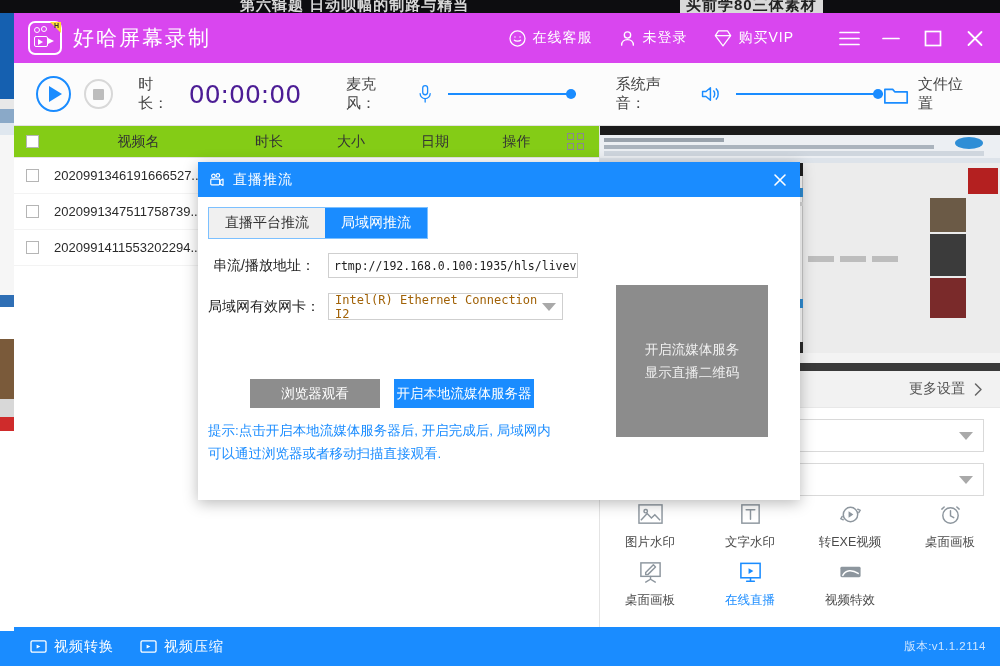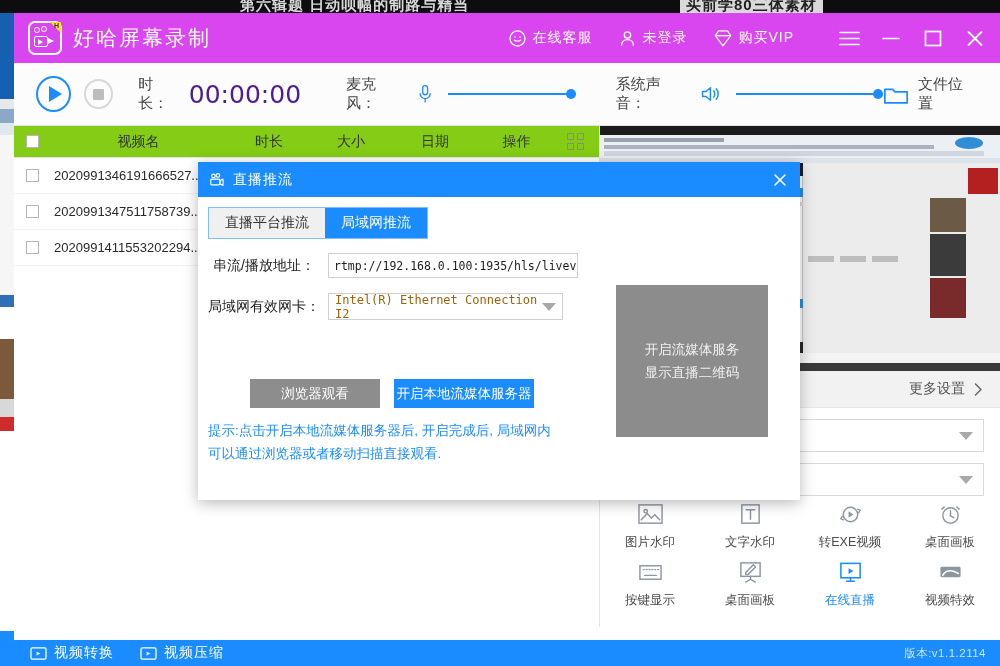--- a/index.html
+++ b/index.html
@@ -190,21 +190,21 @@
     padding-top:10px;
   }
   .tool-item {
     display:flex; flex-direction:column; align-items:center; cursor:pointer; padding-top:1px;
   }
   .tool-item .ti-label { font-size:12.5px; color:#4a4a4a; margin-top:7px; }
   .tool-item.active .ti-label { color:#1a8cff; }
 
   
   #bottom-bar {
-    position:absolute; left:0; bottom:0; width:986px; height:26px; background:#1a8cff;
+    position:absolute; left:0; bottom:0; width:986px; height:39px; background:#1a8cff;
     display:flex; align-items:center;
   }
   .bb-item { display:flex; align-items:center; color:#fff; font-size:14px; cursor:pointer; }
   #bb-convert { margin-left:16px; }
   #bb-compress { margin-left:26px; }
   .bb-item .bb-label { margin-left:7px; letter-spacing:1px; }
   #version-text {
     margin-left:auto; margin-right:14px; color:#cfe6ff; font-size:11.5px; letter-spacing:0.5px;
   }
 
@@ -540,27 +540,20 @@
 
           <div class="tool-item">
             <svg width="27" height="25" viewBox="0 0 28 26" fill="none" stroke="#8d969e" stroke-width="1.5">
               <circle cx="14" cy="14" r="8"></circle>
               <path d="M14 9v5.3l3.4 2" stroke-linecap="round"></path>
               <path d="M7.4 5.2 5 7.4M20.6 5.2 23 7.4" stroke-linecap="round"></path>
             </svg>
             <span class="ti-label">桌面画板</span>
           </div>
 
-          <div class="tool-item">
-            <svg width="27" height="25" viewBox="0 0 28 26" fill="none" stroke="#8d969e" stroke-width="1.5">
-              <rect x="3" y="6" width="22" height="14"></rect>
-              <path d="M6.5 10h1M9.5 10h1M12.5 10h1M15.5 10h1M18.5 10h1M21.5 10h1M8 16h12" stroke-linecap="round"></path>
-            </svg>
-            <span class="ti-label">按键显示</span>
-          </div>
 
           <div class="tool-item">
             <svg width="27" height="25" viewBox="0 0 28 26" fill="none" stroke="#8d969e" stroke-width="1.5">
               <rect x="4" y="3" width="20" height="14"></rect>
               <path d="M14 17v3M9 23l5-3 5 3" stroke-linecap="round"></path>
               <path d="M9 13l8-8 2.2 2.2-8 8H9z" stroke-linejoin="round"></path>
             </svg>
             <span class="ti-label">桌面画板</span>
           </div>
 

